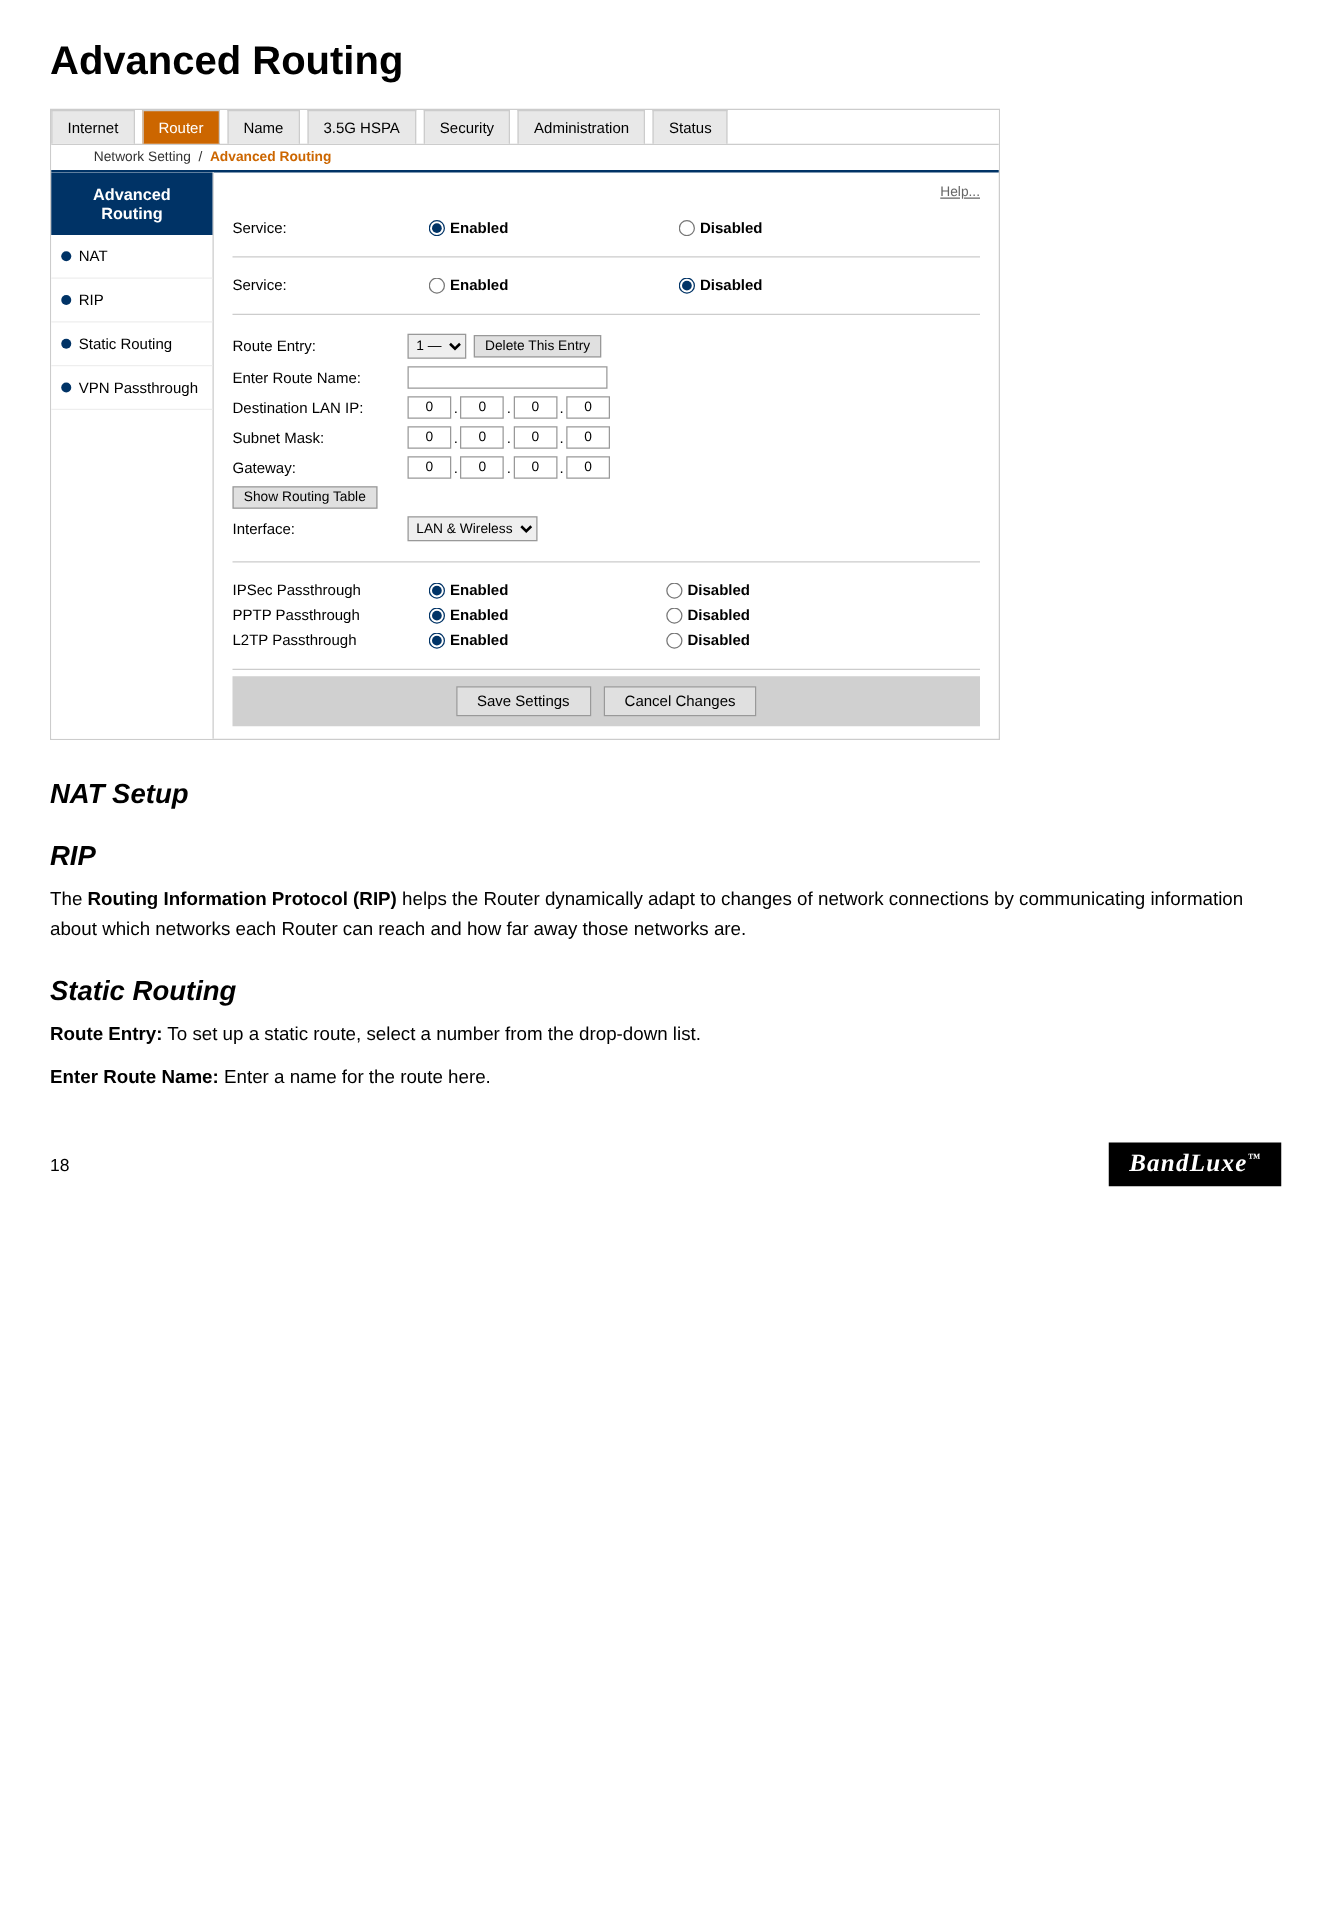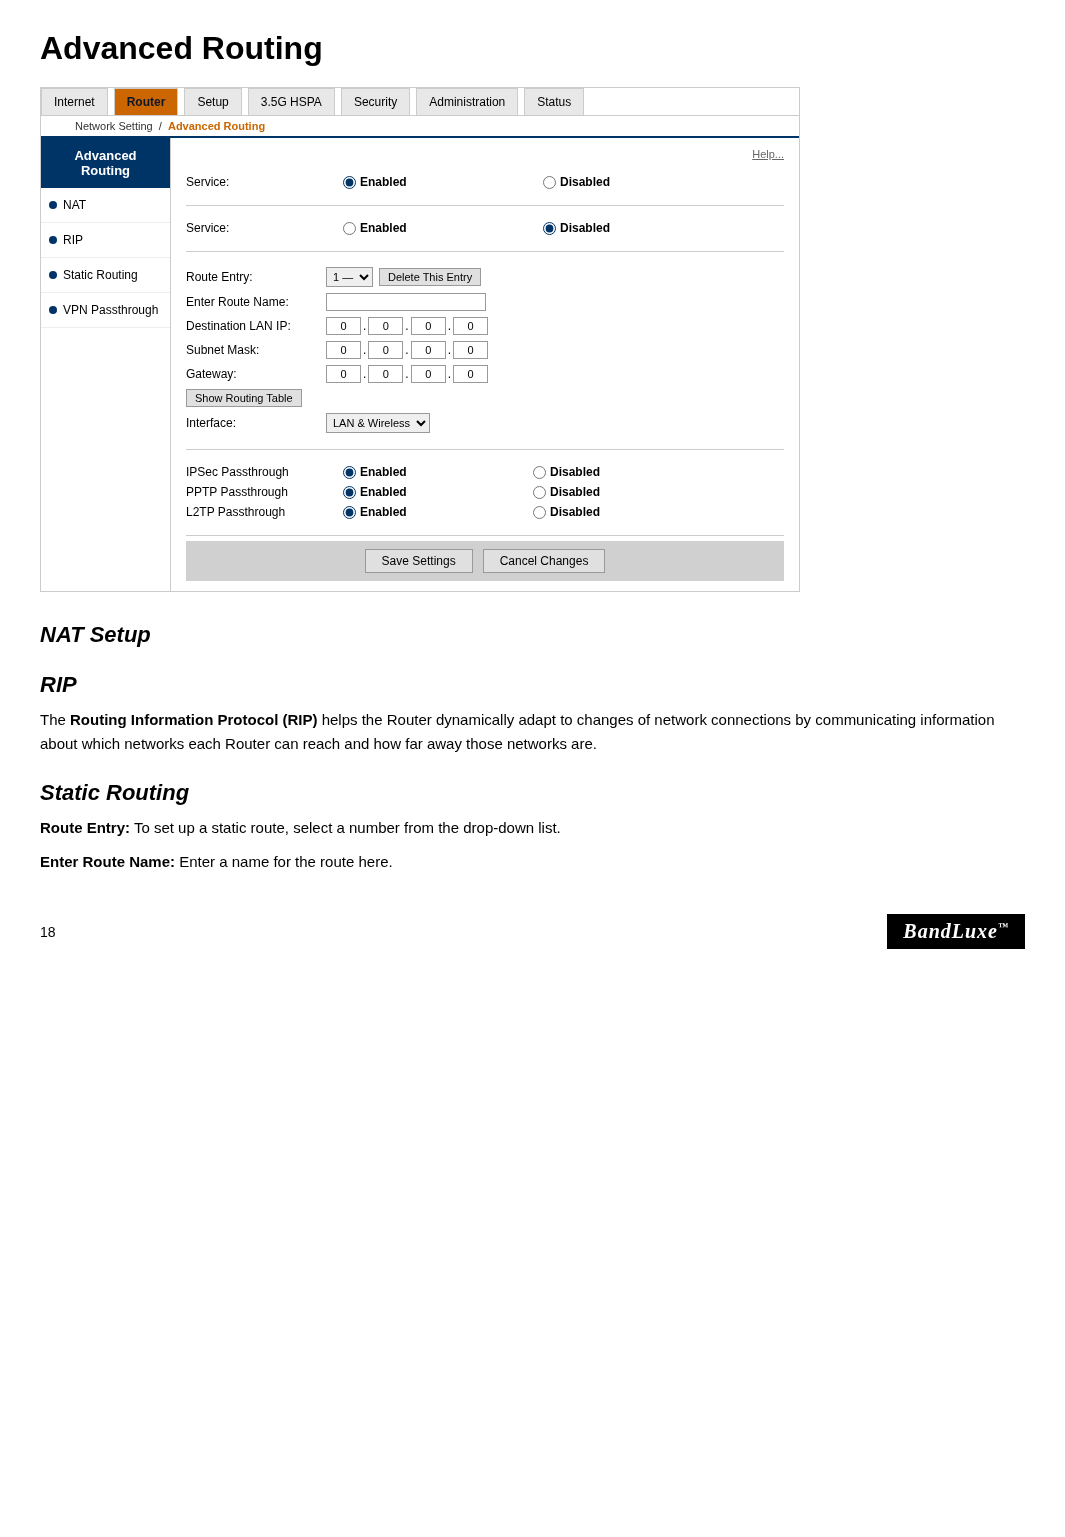--- a/index.html
+++ b/index.html
@@ -83,22 +83,22 @@
       font-size: 12px;
       cursor: pointer;
       border: 1px solid #ccc;
       border-bottom: none;
       margin-right: 6px;
       background: #e8e8e8;
     }
 
     .nav-tab.active {
       background: #cc6600;
-      color: #0f172a;
-      font-weight: bold;
+      color: #ffffff;
+      font-weight: normal;
     }
 
     .breadcrumb {
       padding: 4px 10px;
       font-size: 11px;
       color: #333;
       border-top: 1px solid #ccc;
     }
 
     .breadcrumb a {
@@ -291,21 +291,21 @@
 <body>
 
 <h1 class="page-title">Advanced Routing</h1>
 
 <div class="router-panel">
 
   <div class="top-nav">
     <div class="nav-tabs">
       <div class="nav-tab">Internet</div>
       <div class="nav-tab active">Router</div>
-      <div class="nav-tab">Setup</div>
+      <div class="nav-tab">Name</div>
       <div class="nav-tab">3.5G HSPA</div>
       <div class="nav-tab">Security</div>
       <div class="nav-tab">Administration</div>
       <div class="nav-tab">Status</div>
     </div>
     <div class="breadcrumb">
       <a>Network Setting</a>
       &nbsp;/&nbsp;
       <span class="current">Advanced Routing</span>
     </div>

